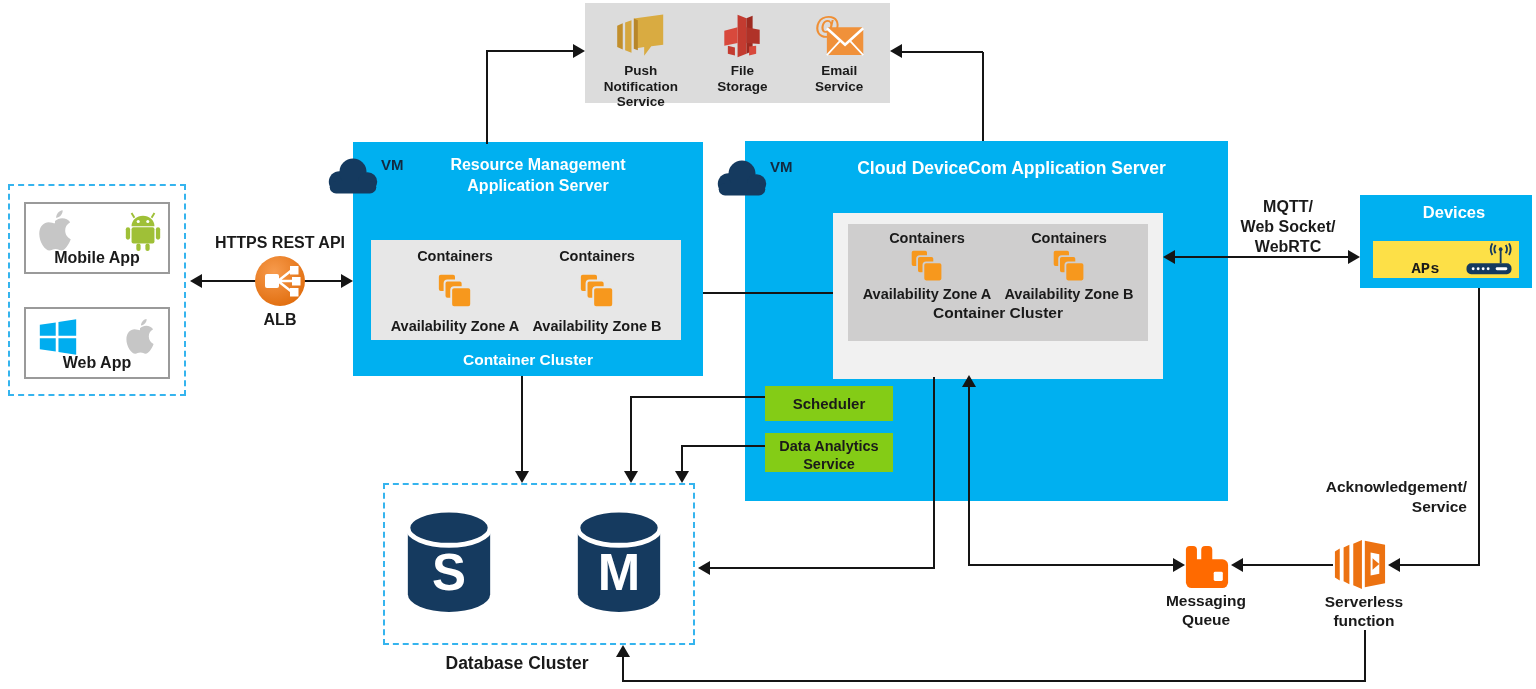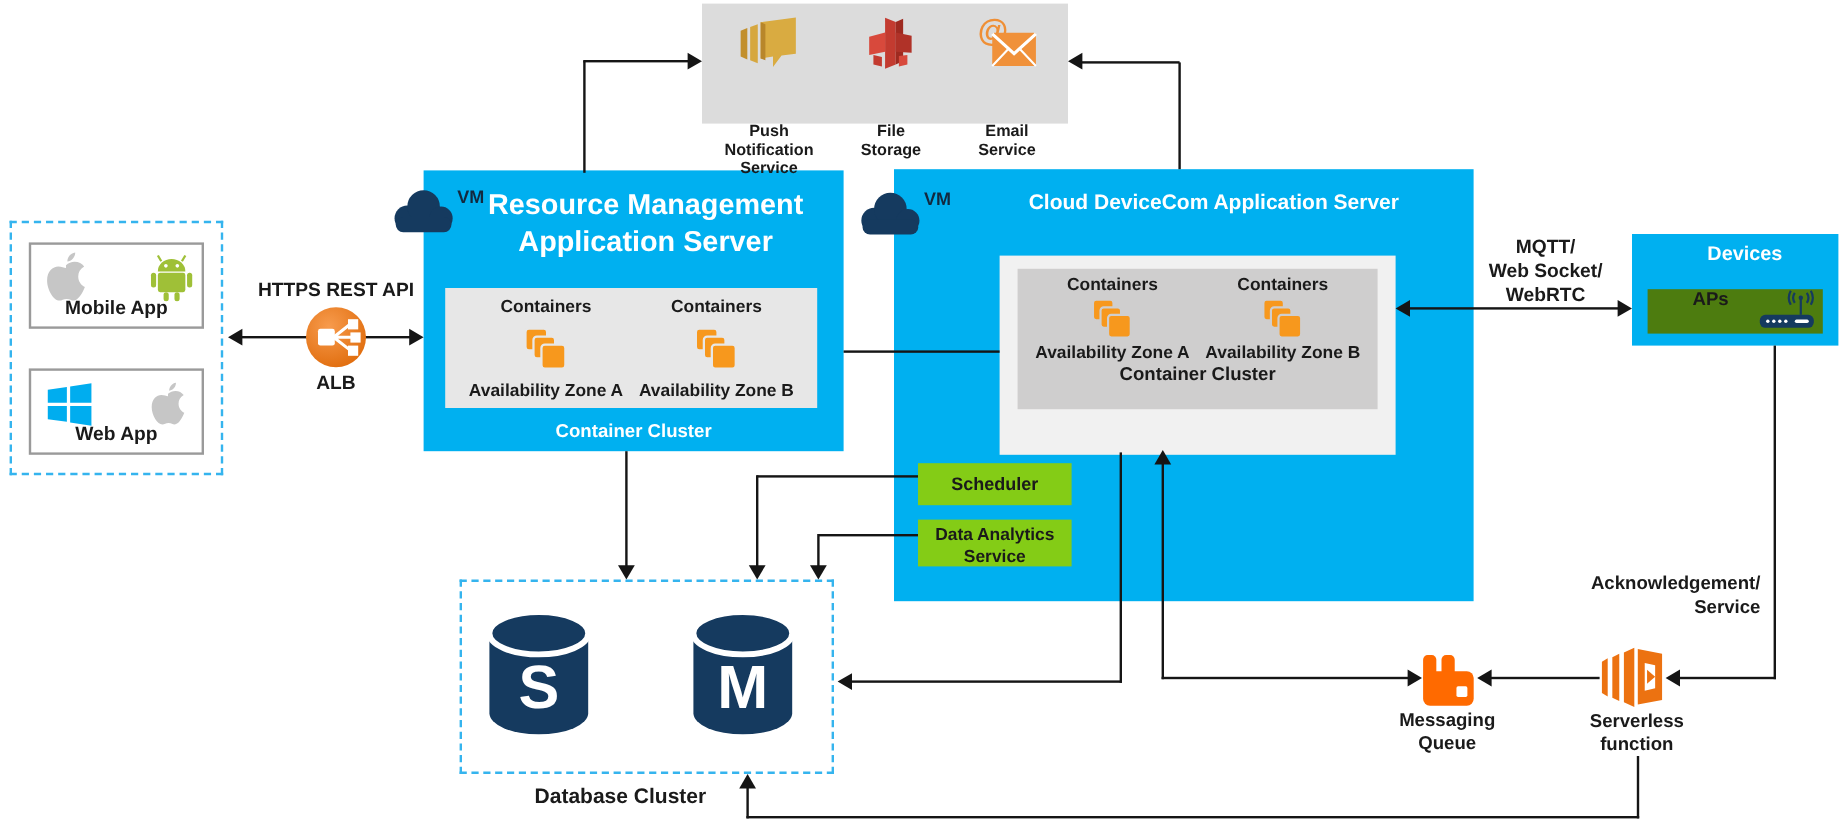--- a/index.html
+++ b/index.html
@@ -14,21 +14,21 @@
   .pre{white-space:pre-line;}
   .blue{background:#00b0f0;}
   .navy{background:#15406b;}
   .center{text-align:center;}
   .wt{color:#ffffff;}
   .b600{font-weight:700;}
   .dashed{border:2px dashed #35b4ee;}
   .whitebox{background:#ffffff;border:2px solid #9a9a9a;}
   .graybar{background:#84cc16;}
   .lbl{font-size:15px;font-weight:700;line-height:1.2;}
-  .small-lbl{font-size:13.5px;font-weight:700;line-height:1.15;margin-top:37px;}
+  .small-lbl{font-size:13.5px;font-weight:700;line-height:1.15;}
   .zone-lbl{font-size:14.5px;font-weight:700;}
   svg{display:block;}
   .svg-letter{font-family:"Liberation Sans",sans-serif;font-weight:bold;}
 </style>
 </head>
 <body>
 
 <div id="canvas">
 
   <div class="abs" style="left:585px;top:3px;width:305px;height:100px;background:#dcdcdc;display:flex;justify-content:space-around;align-items:flex-start;padding-top:10px;box-sizing:border-box;z-index:2;">
@@ -132,21 +132,21 @@
       <path d="M24 26 L38 15 M24 26 L40 26 M24 26 L38 37" stroke="#ffffff" stroke-width="2.5" fill="none"></path>
       <rect x="11" y="19" width="14" height="14" rx="2" fill="#ffffff"></rect>
       <rect x="36" y="11" width="8.5" height="8.5" fill="#ffffff"></rect>
       <rect x="38" y="22" width="8.5" height="8.5" fill="#ffffff"></rect>
       <rect x="36" y="33" width="8.5" height="8.5" fill="#ffffff"></rect>
     </svg>
   </span>
   <div class="abs lbl center" style="left:254px;top:310px;width:52px;font-size:16px;">ALB</div>
 
   <div class="abs blue" style="left:353px;top:142px;width:350px;height:234px;z-index:1;">
-    <div class="abs wt b600 center pre" style="left:30px;right:10px;top:13px;font-size:24px;line-height:1.3;">Resource Management
+    <div class="abs wt b600 center pre" style="left:30px;right:10px;top:13px;font-size:16px;line-height:1.3;">Resource Management
 Application Server</div>
     <span class="abs" style="left:-31px;top:13px;">
       <svg width="62" height="44" viewBox="0 0 64 44">
         <g fill="#153a5f">
           <circle cx="18" cy="27" r="11"></circle>
             <circle cx="32" cy="17" r="14"></circle>
             <circle cx="47" cy="27" r="10"></circle>
           <rect x="8" y="26" width="48" height="13" rx="6.5"></rect>
         </g>
       </svg>
@@ -226,21 +226,21 @@
             <div class="zone-lbl">Availability Zone B</div>
           </div>
         </div>
         <div class="b600 center" style="font-size:15.5px;margin-top:2px;">Container Cluster</div>
       </div>
     </div>
   </div>
 
   <div class="abs blue" style="left:1360px;top:195px;width:172px;height:93px;z-index:1;">
     <div class="abs wt b600 center" style="left:16px;right:0;top:8px;font-size:16.5px;">Devices</div>
-    <div class="abs" style="left:13px;top:46px;width:146px;height:37px;background:#4d7c0f;display:flex;align-items:flex-start;">
+    <div class="abs" style="left:13px;top:46px;width:146px;height:37px;background:#fde047;display:flex;align-items:flex-end;font-family:Liberation Mono, monospace;">
       <div class="b600" style="flex:1;text-align:center;font-size:15.5px;padding-left:14px;">APs</div>
       <span style="margin-right:5px;">
         <svg width="50" height="36" viewBox="0 0 60 42">
           <g stroke="#153a5f" stroke-width="2.2" fill="none">
             <line x1="44" y1="9" x2="44" y2="25"></line>
             <path d="M38 13a9 9 0 0 1 0-10"></path>
             <path d="M34 15a14 14 0 0 1 0-14"></path>
             <path d="M50 13a9 9 0 0 0 0-10"></path>
             <path d="M54 15a14 14 0 0 0 0-14"></path>
           </g>

